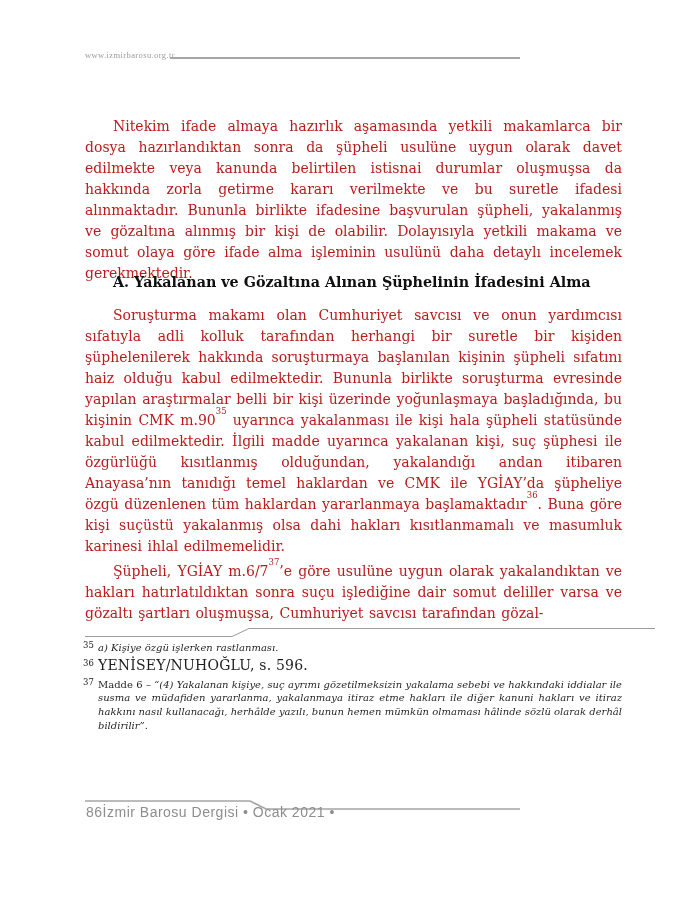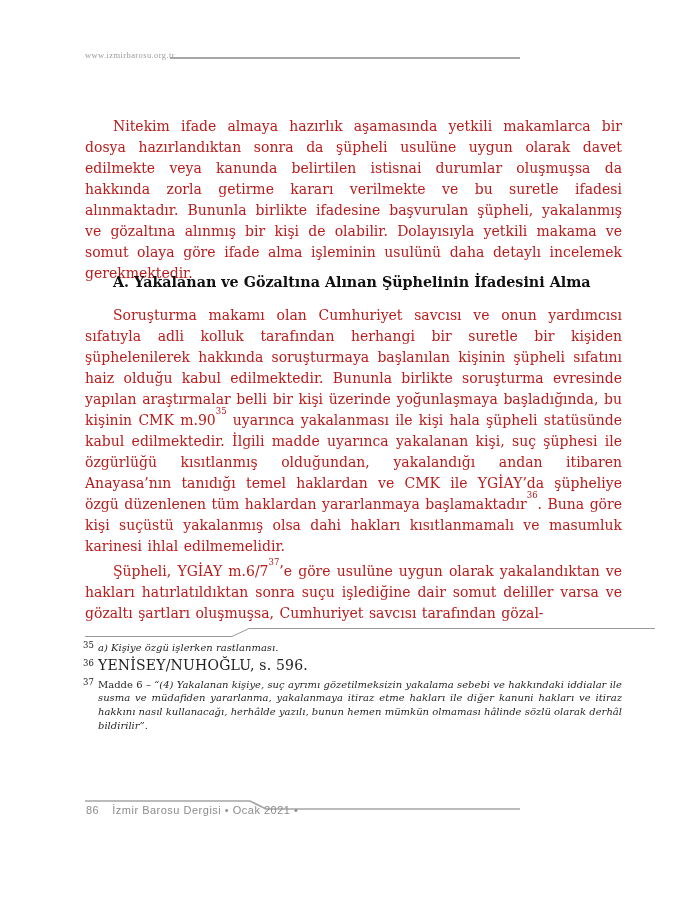--- a/index.html
+++ b/index.html
@@ -72,23 +72,23 @@
   .fn-italic { font-style: italic; }
   .fn-lead { font-style: normal; }
   .fn-para { margin: 0; }
   .fn-roman {
     font-style: normal; font-size: 14px; letter-spacing: 0.2px; color: #1e1e1e;
   }
 
   
   .footer-row {
     position: absolute; top: 804px; left: 86px;
-    display: flex; align-items: center; gap: 13px;
+    display: flex; align-items: center; 
     font-family: "Liberation Sans", sans-serif;
-    font-size: 11px; color: #8d8d8d; letter-spacing: 0.5px;
+    font-size: 14px; color: #8d8d8d; letter-spacing: 0.5px;
   }
 </style>
 </head>
 <body>
 
 <div class="page">
 
   <div class="header-url">www.izmirbarosu.org.tr</div>
   <div class="header-rule"></div>
 

